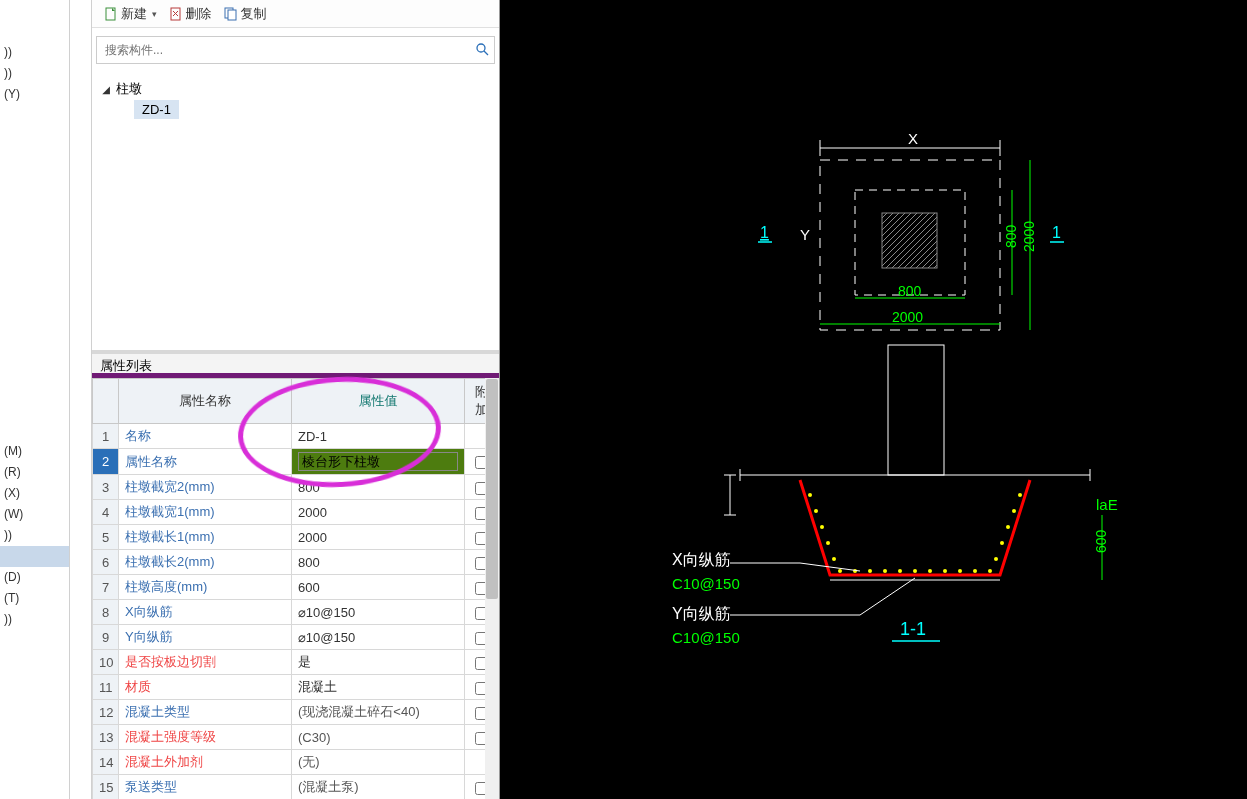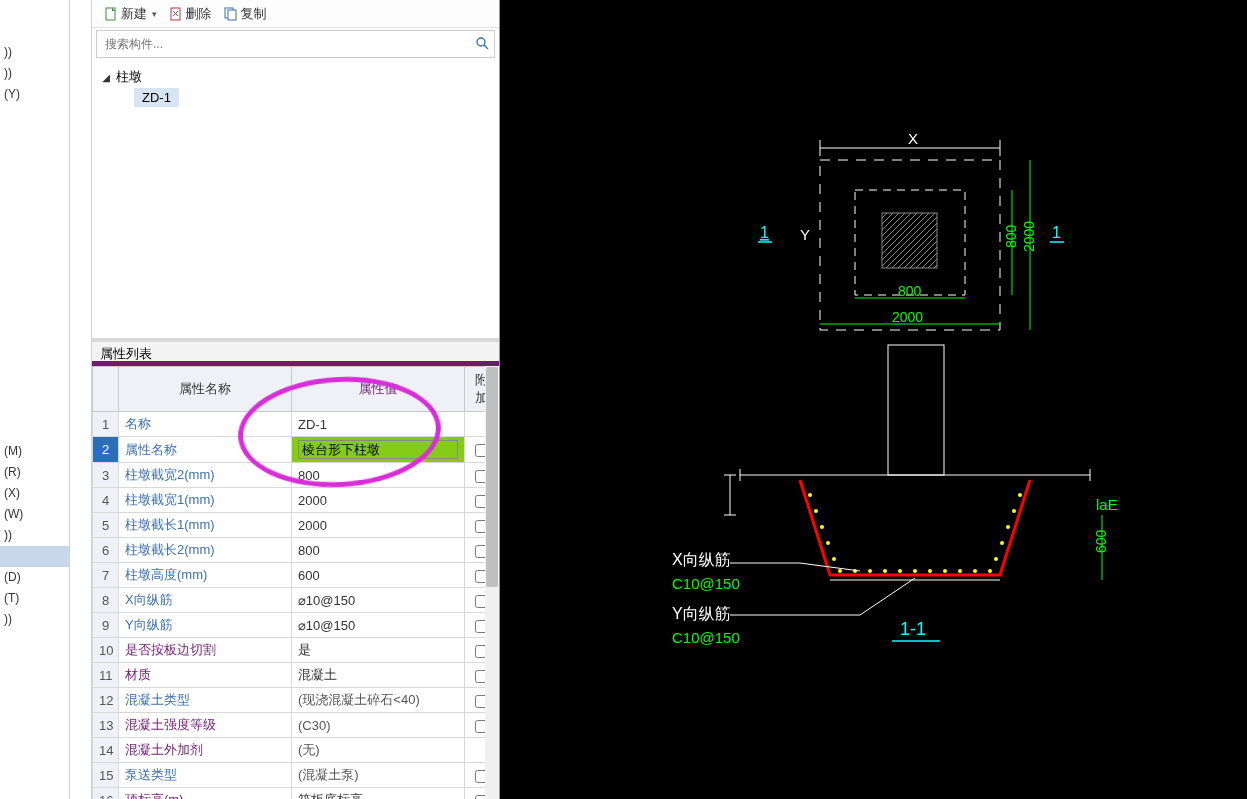--- a/index.html
+++ b/index.html
@@ -9,42 +9,42 @@
 .far-left .item { padding: 3px 0 3px 4px; color: #333; height: 21px; line-height: 15px; }
 .far-left .item.sel { background: #c8d8ea; }
 
 .side-gap { width: 22px; border-right: 1px solid #d0d0d0; background: #fff; }
 
 .panel { width: 408px; display: flex; flex-direction: column; border-right: 1px solid #999; }
 .toolbar { height: 28px; display: flex; align-items: center; padding: 0 6px; border-bottom: 1px solid #e0e0e0; background: #fdfdfd; font-size: 13px; }
 .tbtn { display: flex; align-items: center; gap: 3px; padding: 2px 6px; cursor: pointer; color: #333; }
 .tbtn .ico { width: 14px; height: 14px; display: inline-flex; align-items: center; justify-content: center; }
 .tbtn .arrow { font-size: 9px; color: #555; margin-left: 2px; }
-.searchbar { height: 28px; display: flex; align-items: center; border: 1px solid #ccc; margin: 2px 4px; }
+.searchbar { height: 28px; display: flex; align-items: center; border: 1px solid #ccc; margin: 8px 4px; }
 .searchbar input { flex: 1; border: none; outline: none; padding: 0 8px; font-size: 12px; color: #888; height: 24px; }
 .searchbar .sicon { width: 24px; text-align: center; color: #2a6fb8; font-size: 14px; cursor: pointer; }
 .tree { flex: 0 0 278px; padding: 6px 8px; font-size: 13px; overflow: auto; }
 .tree-row { display: flex; align-items: center; gap: 4px; padding: 2px 0; }
 .tree-row .tog { font-size: 10px; color: #333; width: 12px; text-align: center; }
 .tree-child { margin-left: 34px; padding: 2px 8px; background: #d7e4f2; display: inline-block; font-size: 13px; }
 .splitter { height: 4px; background: #d8d8d8; cursor: row-resize; }
 .prop-header { height: 24px; line-height: 24px; padding: 0 8px; font-size: 13px; border-bottom: 5px solid #701a75; background: #f4f4f4; }
 .prop-body { flex: 1; overflow: auto; position: relative; }
 .prop-table { width: 100%; border-collapse: collapse; font-size: 13px; table-layout: fixed; }
 .prop-table th { background: #eef2f6; border: 1px solid #c8c8c8; padding: 4px 6px; font-weight: normal; color: #333; text-align: center; }
 .prop-table td { border: 1px solid #d8d8d8; padding: 3px 6px; height: 21px; }
 .col-idx { width: 26px; text-align: center; background: #eef2f6; color: #555; }
 .col-name { width: 98px; color: #3a6fb0; }
-.col-name.black { color: #701a75; }
+.col-name.black { color: #ef4444; }
 .col-val { color: #333; }
 .col-val input { width: 100%; border: none; outline: none; font-size: 13px; background: transparent; }
 .col-chk { width: 34px; text-align: center; margin-left: 32px; }
 .col-chk input { vertical-align: middle; }
 .row-sel td.col-idx { background: #2a6fb8; color: #fff; }
-.row-sel td.col-val { background: #84cc16; }
+.row-sel td.col-val { background: #4d7c0f; }
 .row-sel td.col-val input { border: 1px solid #888; padding: 1px 3px; }
 .paren { color: #555; margin-top: 24px; }
 
 .highlight-oval { position: absolute; width: 203px; height: 110px; border: 5px solid #d82ed8; border-radius: 50%; top: 377px; left: 146px; pointer-events: none; z-index: 5; transform: rotate(-3deg); }
 
 .viewport { flex: 1; background: #000; position: relative; overflow: hidden; }
 .viewport svg { position: absolute; top: 0; left: 0; }
 .panel .vscroll2 { position: absolute; right: 0; top: 0; bottom: 0; width: 14px; background: #f0f0f0; }
 .panel .vscroll2 .thumb { background: #c0c0c0; width: 12px; margin: 1px; height: 220px; margin-top: 1px; border-radius: 2px; }
 </style>
@@ -143,21 +143,21 @@
   <div class="splitter"></div>
 
   <div class="prop-header">属性列表</div>
 
   <div class="prop-body">
     <table class="prop-table">
       <thead>
         <tr>
           <th class="col-idx"></th>
           <th>属性名称</th>
-          <th style="color:#701a75;">属性值</th>
+          <th style="color:#0f766e;">属性值</th>
           <th class="col-chk">附加</th>
         </tr>
       </thead>
       <tbody id="prop-tbody">
           <tr>
             <td class="col-idx">1</td>
             <td class="col-name"><span>名称</span></td>
             <td class="col-val">ZD-1</td>
             <td class="col-chk"></td>
           </tr>

